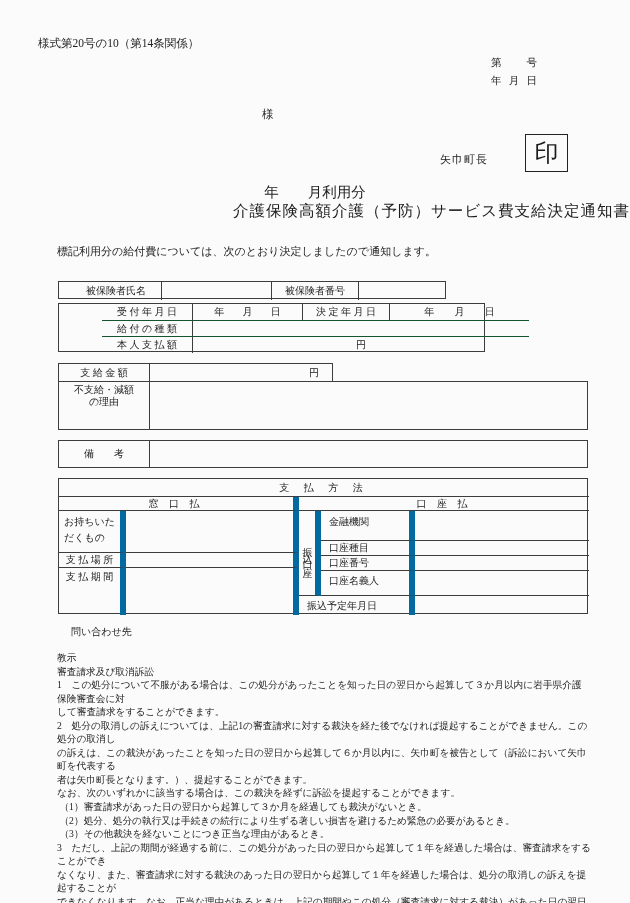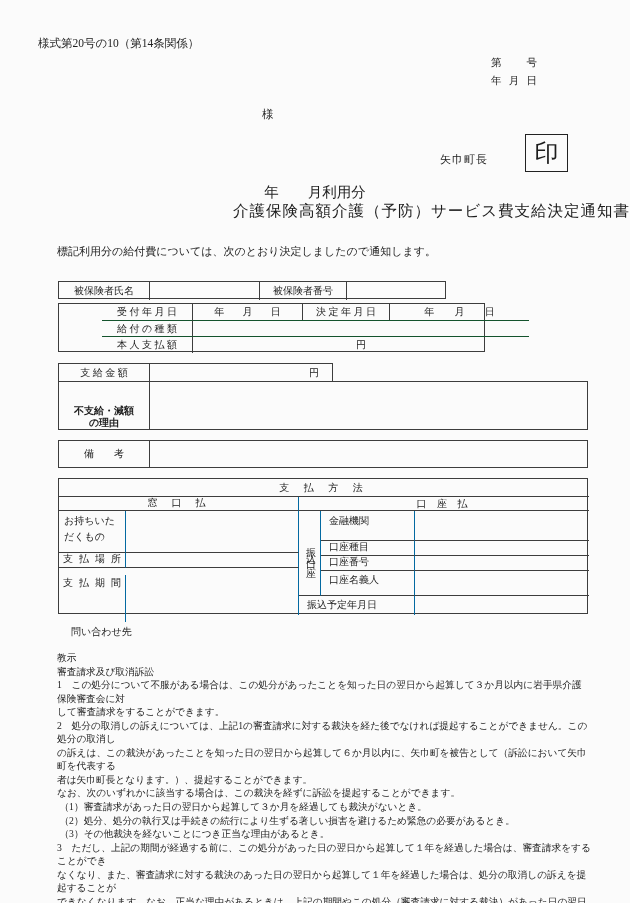--- a/index.html
+++ b/index.html
@@ -10,21 +10,21 @@
     color:#1c1c1c;
     position:relative;
     -webkit-font-smoothing:antialiased;
   }
   .page{position:absolute;inset:0;width:630px;height:903px;overflow:hidden;}
   .abs{position:absolute;box-sizing:border-box;}
   .cell{position:absolute;box-sizing:border-box;display:flex;align-items:center;font-size:10px;line-height:1.2;}
   .ctr{justify-content:center;text-align:center;}
   .bl{border-left:1px solid #3d3d3d;}
   .bt{border-top:1px solid #14532d;}
-  .br{border-right:1px solid #0369a1;font-family:Liberation Mono, monospace;}
+  .br{border-right:6px solid #0369a1;}
   .bb{border-bottom:1px solid #3d3d3d;}
   .grid{display:grid;}
   .grid > div{box-sizing:border-box;display:flex;align-items:center;font-size:10px;}
   .dates{justify-content:space-around;padding:0 12px;}
   .notice-line{white-space:pre-wrap;}
   .vtext{writing-mode:vertical-rl;text-orientation:upright;letter-spacing:7px;}
 </style>
 </head>
 <body>
 
@@ -48,21 +48,21 @@
   <div class="abs" style="left:440px;top:152px;font-size:11px;letter-spacing:1px;">矢巾町長</div>
   <div class="abs" style="left:525px;top:134px;width:43px;height:38px;border:1.5px solid #222;display:flex;align-items:center;justify-content:center;">
     <span style="font-size:24px;">印</span>
   </div>
 
   <div class="abs" style="left:0;top:183px;width:630px;text-align:center;font-size:14.5px;">年　　月利用分</div>
   <div class="abs" style="left:0;top:201px;width:630px;text-align:right;font-size:15.5px;letter-spacing:1px;">介護保険高額介護（予防）サービス費支給決定通知書</div>
 
   <div class="abs" style="left:57px;top:244px;font-size:11px;">標記利用分の給付費については、次のとおり決定しましたので通知します。</div>
 
-  <div class="abs grid" style="left:58px;top:281px;width:388px;height:18px;border:1px solid #3d3d3d;grid-template-columns:90px 110px 87px 101px;grid-template-rows:18px;">
+  <div class="abs grid" style="left:58px;top:281px;width:388px;height:18px;border:1px solid #3d3d3d;grid-template-columns:90px 110px 87px 101px;grid-template-rows:18px;padding-left:12px;">
     <div class="ctr" style="justify-content:center;">被保険者氏名</div>
     <div class="bl"></div>
     <div class="bl ctr" style="justify-content:center;">被保険者番号</div>
     <div class="bl"></div>
   </div>
 
   <div class="abs grid" style="left:58px;top:303px;width:427px;height:49px;border:1px solid #3d3d3d;grid-template-columns:90px 110px 87px 140px;grid-template-rows:16px 16px 17px;padding-left:43px;">
     <div class="ctr" style="justify-content:center;">受 付 年 月 日</div>
     <div class="bl dates">
       <span>年</span>
@@ -84,21 +84,21 @@
   </div>
 
   <div class="abs" style="left:58px;top:363px;width:275px;height:19px;border:1px solid #3d3d3d;">
     <div class="cell ctr" style="left:0;top:0;width:90px;height:17px;justify-content:center;">支 給 金 額</div>
     <div class="cell bl" style="left:90px;top:0;width:183px;height:17px;justify-content:flex-end;padding-right:13px;">
       <span>円</span>
     </div>
   </div>
 
   <div class="abs" style="left:58px;top:381px;width:530px;height:49px;border:1px solid #3d3d3d;">
-    <div class="cell" style="left:0;top:0;width:90px;height:47px;flex-direction:column;justify-content:flex-end;padding-top:2px;align-items:center;font-weight:bold;">
+    <div class="cell" style="left:0;top:0;width:90px;height:47px;flex-direction:column;justify-content:flex-start;padding-top:2px;align-items:center;">
       <span>不支給・減額</span>
       <span>の理由</span>
     </div>
     <div class="cell bl" style="left:90px;top:0;width:440px;height:47px;"></div>
   </div>
 
   <div class="abs" style="left:58px;top:440px;width:530px;height:28px;border:1px solid #3d3d3d;">
     <div class="cell ctr" style="left:0;top:0;width:90px;height:26px;justify-content:center;">備　　考</div>
     <div class="cell bl" style="left:90px;top:0;width:440px;height:26px;"></div>
   </div>
@@ -111,21 +111,21 @@
 
     <div class="cell br bb" style="left:0;top:32px;width:67px;height:42px;flex-direction:column;align-items:flex-start;justify-content:flex-start;padding:3px 0 0 5px;line-height:1.55;">
       <span>お持ちいた</span>
       <span>だくもの</span>
     </div>
     <div class="cell br bb" style="left:67px;top:32px;width:173px;height:42px;"></div>
 
     <div class="cell br bb" style="left:0;top:74px;width:67px;height:15px;justify-content:center;">支 払 場 所</div>
     <div class="cell br bb" style="left:67px;top:74px;width:173px;height:15px;"></div>
 
-    <div class="cell br" style="left:0;top:96px;width:67px;height:47px;justify-content:center;align-items:flex-start;padding-top:3px;">支 払 期 間</div>
+    <div class="cell br" style="left:0;top:89px;width:67px;height:47px;justify-content:center;align-items:flex-start;padding-top:3px;">支 払 期 間</div>
     <div class="cell br" style="left:67px;top:89px;width:173px;height:47px;"></div>
 
     <div class="cell br bb ctr" style="left:240px;top:32px;width:22px;height:85px;justify-content:center;">
       <span class="vtext">振込口座</span>
     </div>
 
     <div class="cell br bb" style="left:262px;top:32px;width:94px;height:30px;align-items:flex-start;padding:5px 0 0 8px;">金融機関</div>
     <div class="cell bb" style="left:356px;top:32px;width:174px;height:30px;"></div>
 
     <div class="cell br bb" style="left:262px;top:62px;width:94px;height:15px;padding-left:8px;">口座種目</div>

